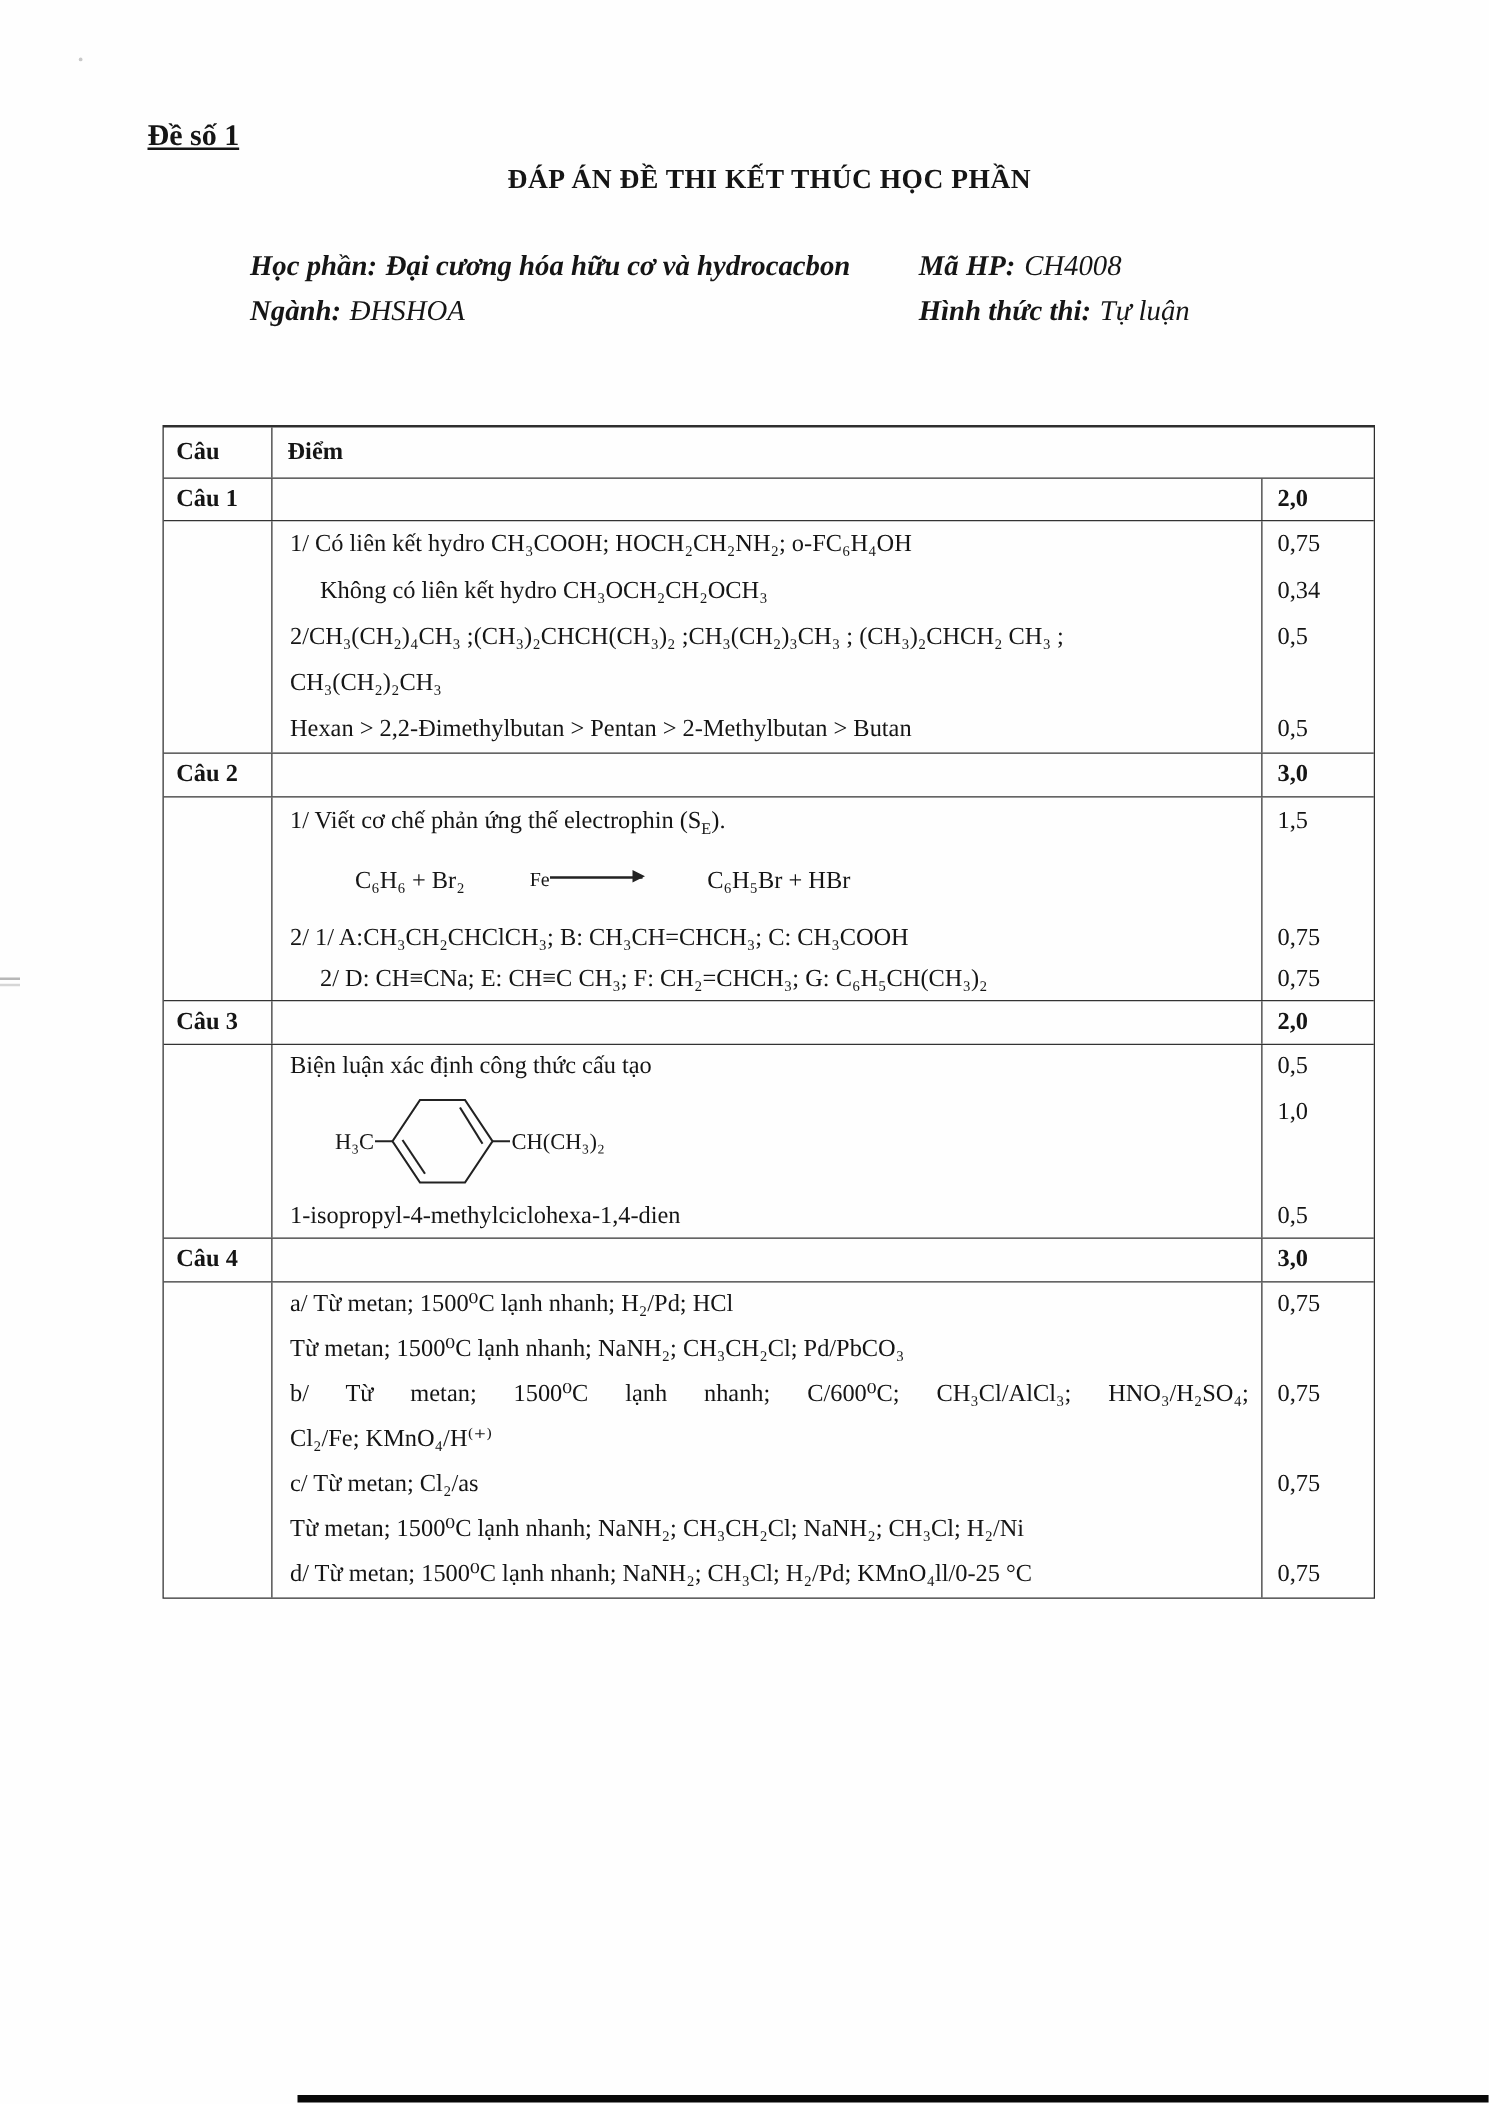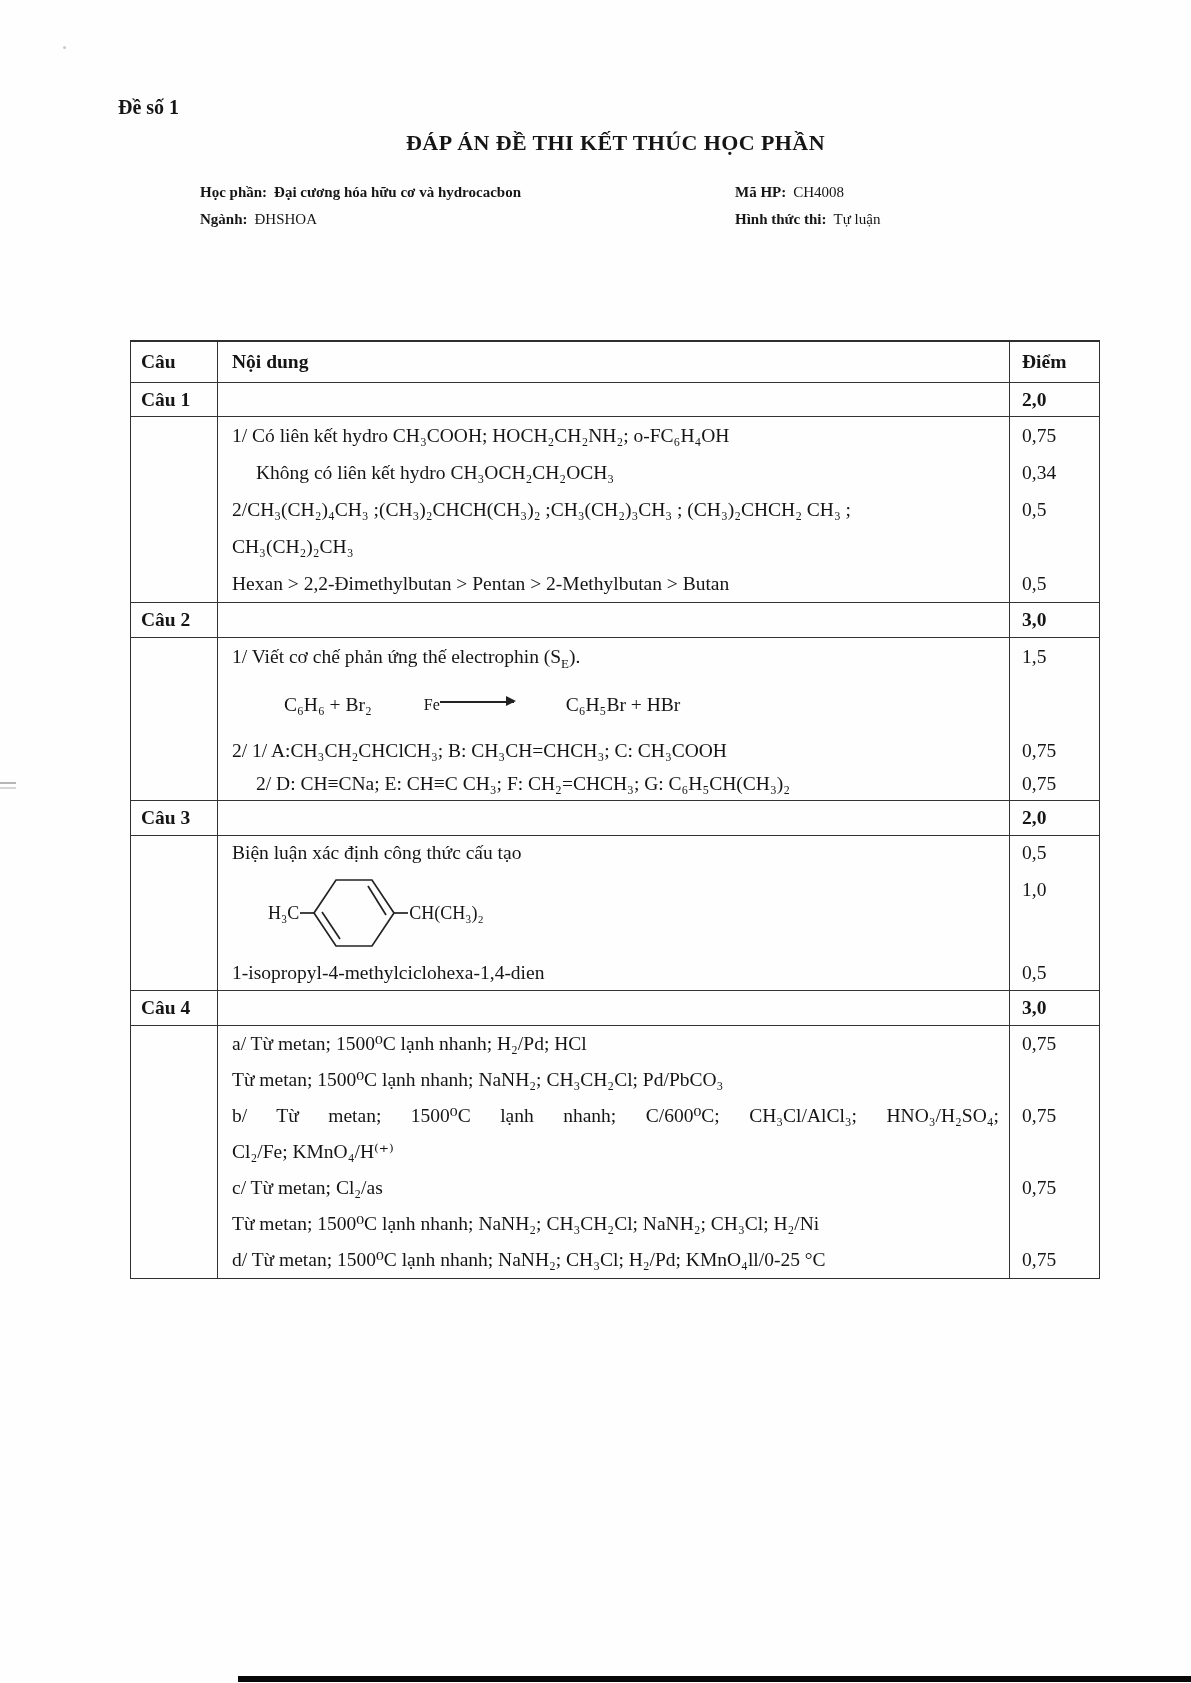--- a/index.html
+++ b/index.html
@@ -3,25 +3,25 @@
 <meta charset="utf-8">
 <style>
   html,body { margin:0; padding:0; }
   body {
     width:1191px; height:1683px; position:relative; background:#ffffff;
     font-family:"Liberation Serif","DejaVu Serif",serif; color:#151515;
     overflow:hidden;
   }
   .page { position:absolute; inset:0; background:#fefefe; }
 
-  .de-so { position:absolute; left:118px; top:96px; font-weight:bold; font-size:20px; }
+  .de-so { position:absolute; left:118px; top:96px; font-weight:bold; font-size:24px;text-decoration:underline; }
   .title { position:absolute; left:40px; right:0; top:130px; text-align:center;
            font-weight:bold; font-size:22px; letter-spacing:0.4px; }
 
-  .meta { position:absolute; left:200px; top:184px; width:900px; font-size:15px; }
+  .meta { position:absolute; left:200px; top:200px; width:900px; font-size:23px;font-style:italic; }
   .meta-row { display:flex; margin-bottom:10px; }
   .meta-left { width:535px; }
   .meta-right { flex:1; }
   .b { font-weight:bold; }
   .mv { margin-left:7px; }
 
   .tbl { position:absolute; left:130px; top:340px; width:970px; box-sizing:border-box;
          border:1px solid #2e2e2e; border-top-width:2px; font-size:19.5px; background:transparent; }
   .trow { display:flex; border-top:1px solid #333; }
   .trow:first-child { border-top:none; }
@@ -80,21 +80,20 @@
       <div class="meta-right">
         <span class="b">Hình thức thi:</span><span class="mv">Tự luận</span>
       </div>
     </div>
   </div>
 
   <div class="tbl">
 
     <div class="trow vr hdr" style="height:40px">
       <div class="c1">Câu</div>
-      <div class="c2">Nội dung</div>
       <div class="c3">Điểm</div>
     </div>
 
     <div class="trow vr" style="height:33px">
       <div class="c1 lbl">Câu 1</div>
       <div class="c2"></div>
       <div class="c3 tot">2,0</div>
     </div>
 
     <div class="trow">

